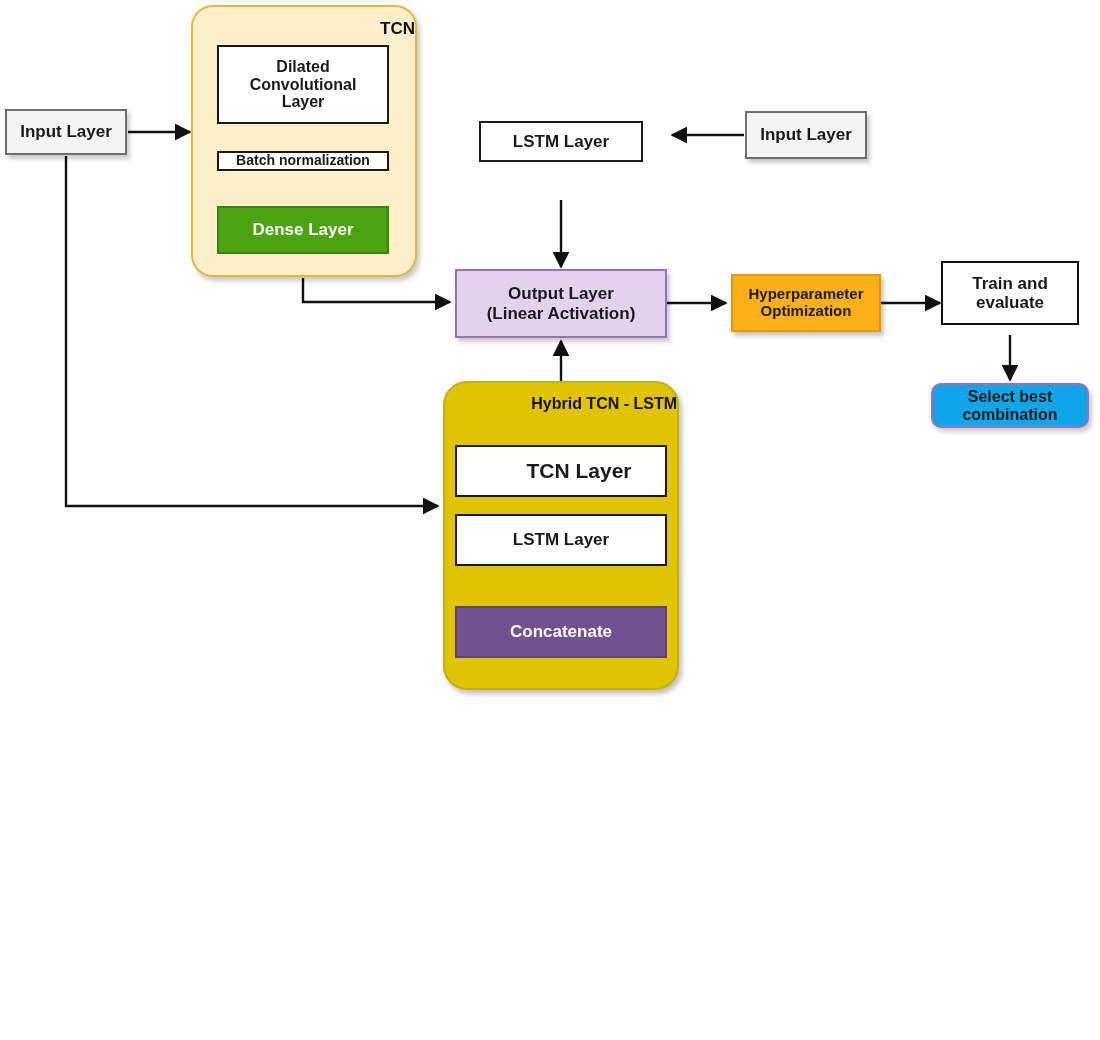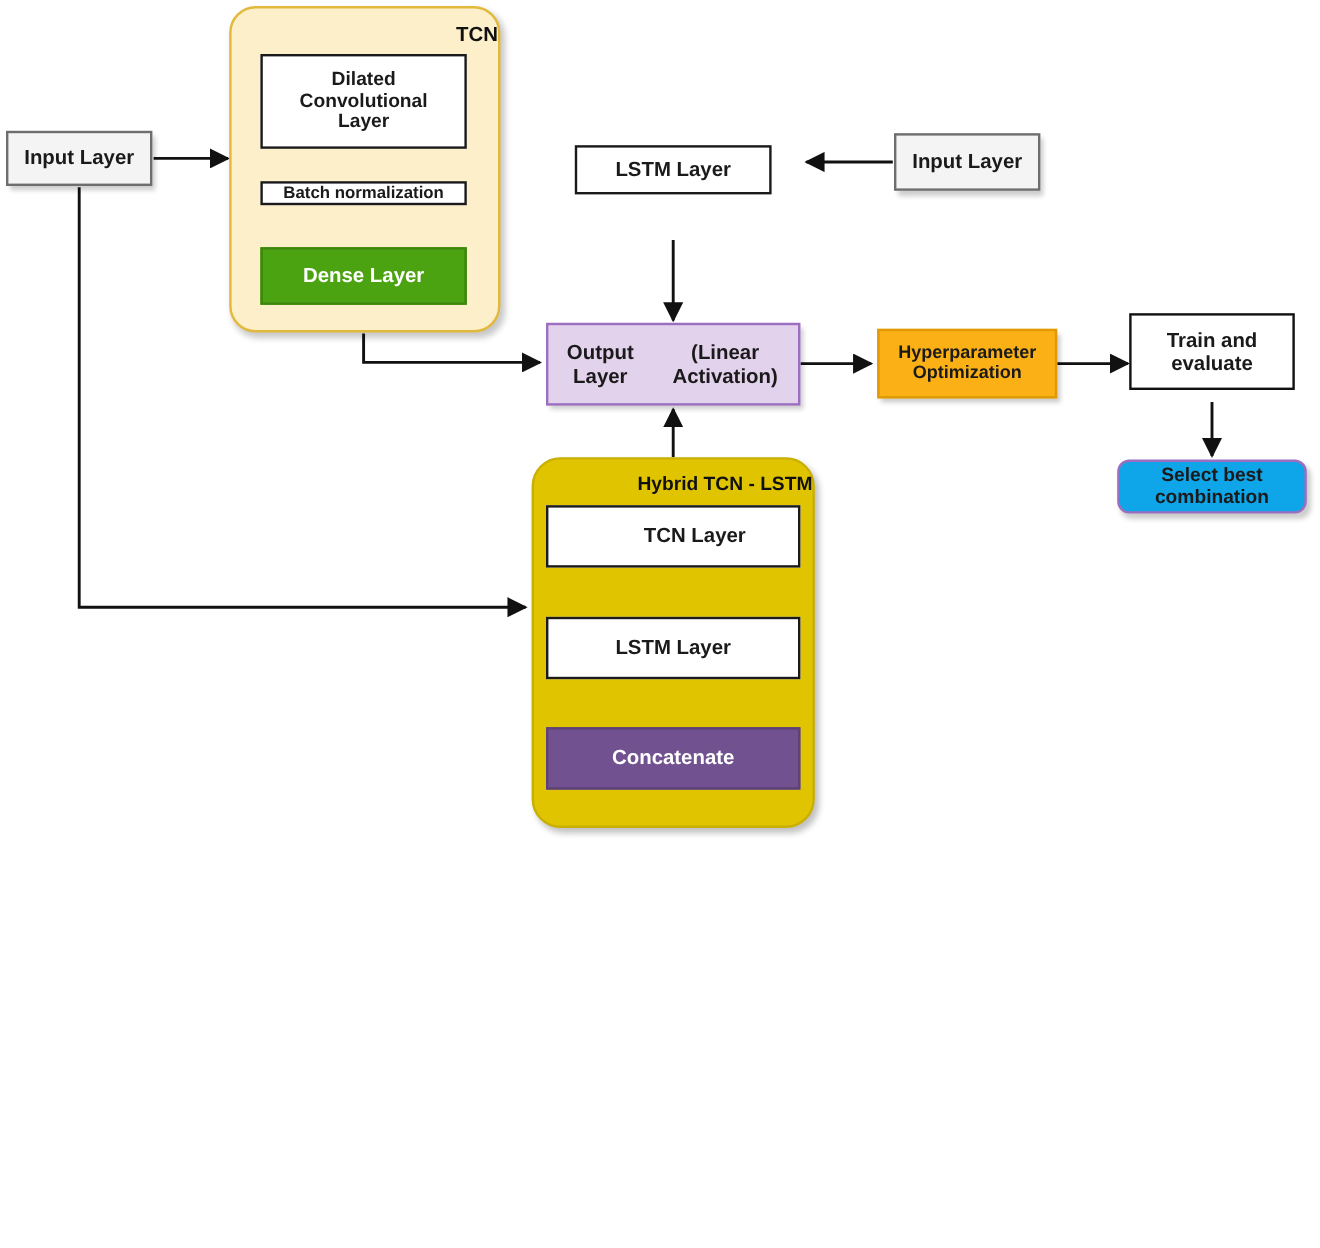--- a/index.html
+++ b/index.html
@@ -173,31 +173,31 @@
 
   <div class="node n-green" style="left:217px; top:206px; width:172px; height:48px; font-size:17px;">Dense Layer</div>
 
 
   <div class="node n-white" style="left:479px; top:121px; width:164px; height:41px; font-size:17px;">LSTM Layer</div>
 
   <div class="group grp-hybrid" style="left:443px; top:381px; width:236px; height:309px;">
     <div class="group-title" style="top:12px; font-size:16px;padding-left:48px;">Hybrid TCN - LSTM</div>
   </div>
 
-  <div class="node n-white" style="left:455px; top:421px; width:212px; height:52px; font-size:17px;padding-left:36px;">TCN Layer</div>
+  <div class="node n-white" style="left:455px; top:445px; width:212px; height:52px; font-size:21px;padding-left:36px;">TCN Layer</div>
 
   <div class="node n-white" style="left:455px; top:514px; width:212px; height:52px; font-size:17px;">LSTM Layer</div>
 
   <div class="node n-purple" style="left:455px; top:606px; width:212px; height:52px; font-size:17px;">Concatenate</div>
 
   <div class="node n-plain" style="left:5px; top:109px; width:122px; height:46px; font-size:17px;">Input Layer</div>
 
   <div class="node n-plain" style="left:745px; top:111px; width:122px; height:48px; font-size:17px;">Input Layer</div>
 
-  <div class="node n-lavender" style="left:455px; top:269px; width:212px; height:69px; font-size:17px; flex-direction:row;">
+  <div class="node n-lavender" style="left:455px; top:269px; width:212px; height:69px; font-size:17px; flex-direction:column;">
     <span>Output Layer</span>
     <span>(Linear Activation)</span>
   </div>
 
   <div class="node n-orange" style="left:731px; top:274px; width:150px; height:58px; font-size:15px; flex-direction:column;">
     <span>Hyperparameter</span>
     <span>Optimization</span>
   </div>
 
   <div class="node n-trainbox" style="left:941px; top:261px; width:138px; height:64px; font-size:17px; flex-direction:column;">

